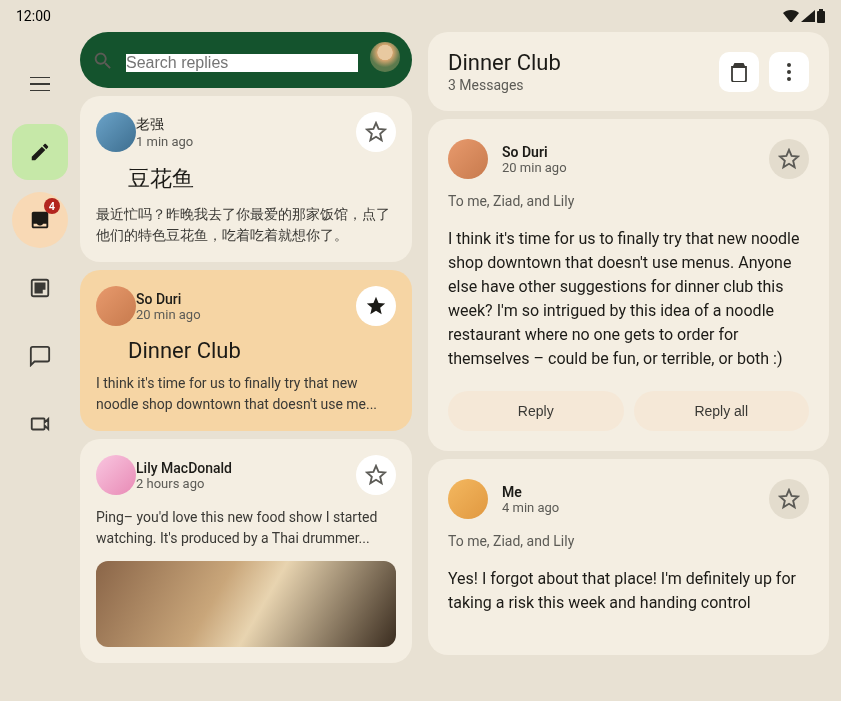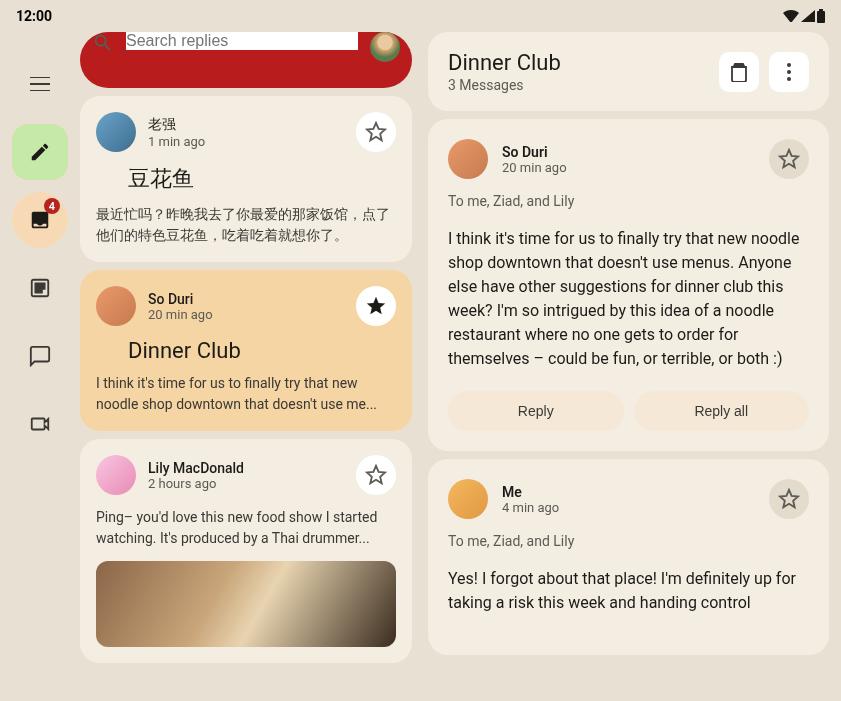--- a/index.html
+++ b/index.html
@@ -11,21 +11,21 @@
       overflow: hidden;
       position: relative;
     }
     .status-bar {
       display: flex;
       justify-content: space-between;
       align-items: center;
       padding: 8px 16px;
       height: 32px;
       font-size: 14px;
-      font-weight: 700;
+      font-weight: 400;
     }
     .status-icons { display: flex; gap: 2px; align-items: center; }
     .main-container {
       display: flex;
       height: calc(100% - 32px);
     }
     .nav-rail {
       width: 80px;
       display: flex;
       flex-direction: column;
@@ -63,26 +63,26 @@
       padding: 0 4px;
     }
     .list-pane {
       width: 340px;
       display: flex;
       flex-direction: column;
       padding-right: 8px;
       gap: 8px;
     }
     .search-bar {
-      background: #b91c1c;
+      background: #14532d;
       border-radius: 28px;
       height: 56px;
       display: flex;
-      align-items: flex-start;
-      padding: 0 12px;
+      align-items: flex-end;
+      padding: 16px 12px;
       gap: 12px;
     }
     .search-input {
       flex: 1;
       border: none;
       outline: none;
       font-size: 16px;
       color: #5c5b56;
     }
     .avatar {
@@ -105,21 +105,20 @@
     .msg-card {
       background: #f4eee2;
       border-radius: 20px;
       padding: 16px;
       cursor: pointer;
     }
     .msg-card.selected { background: #f6d5a4; }
     .msg-header {
       display: flex;
       align-items: center;
-      gap: 12px;
       margin-bottom: 12px;
     }
     .msg-meta { flex: 1; }
     .msg-sender { font-size: 14px; font-weight: 500; color: #1c1b17; }
     .msg-time { font-size: 13px; color: #5c5b56; }
     .star-btn {
       width: 40px;
       height: 40px;
       border-radius: 20px;
       background: white;

